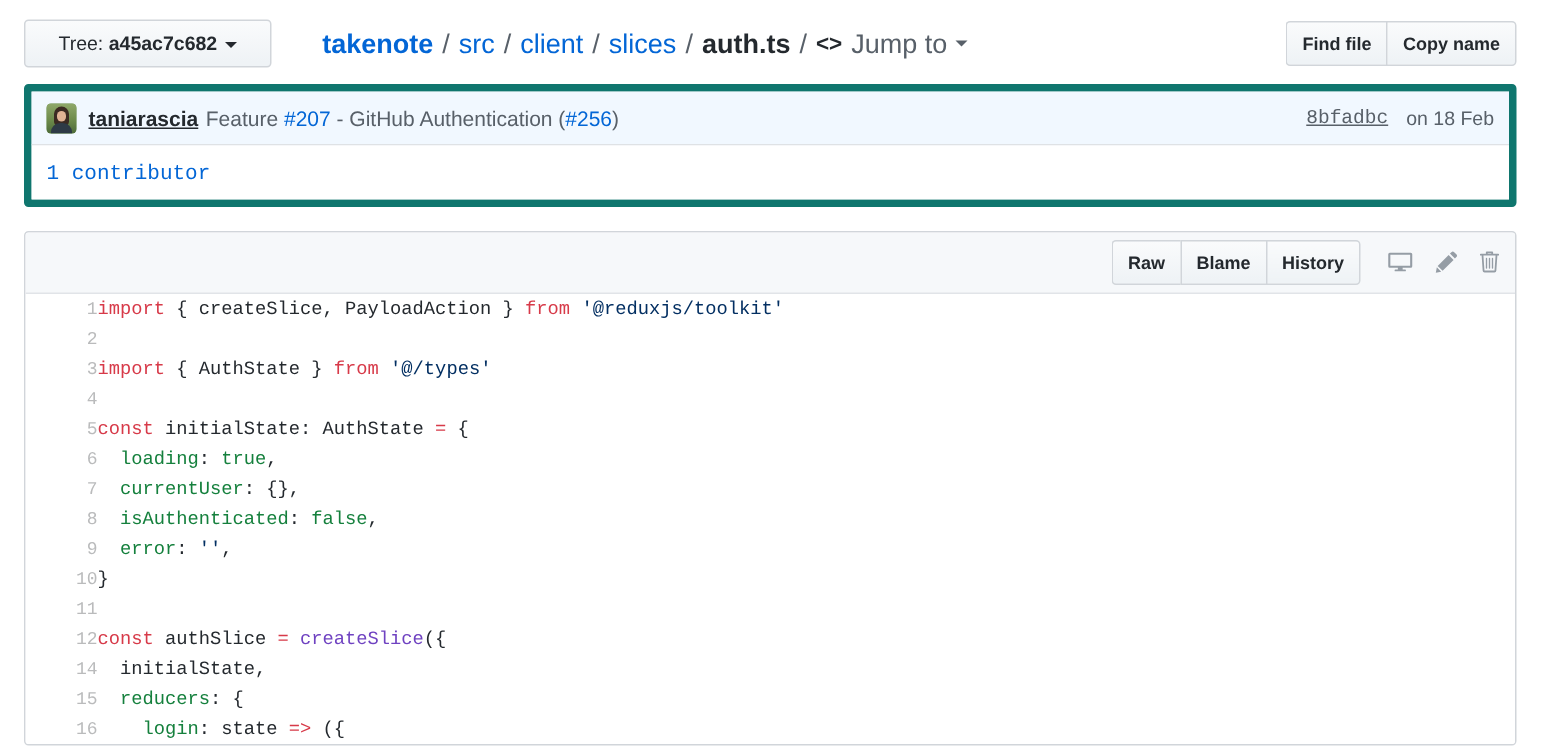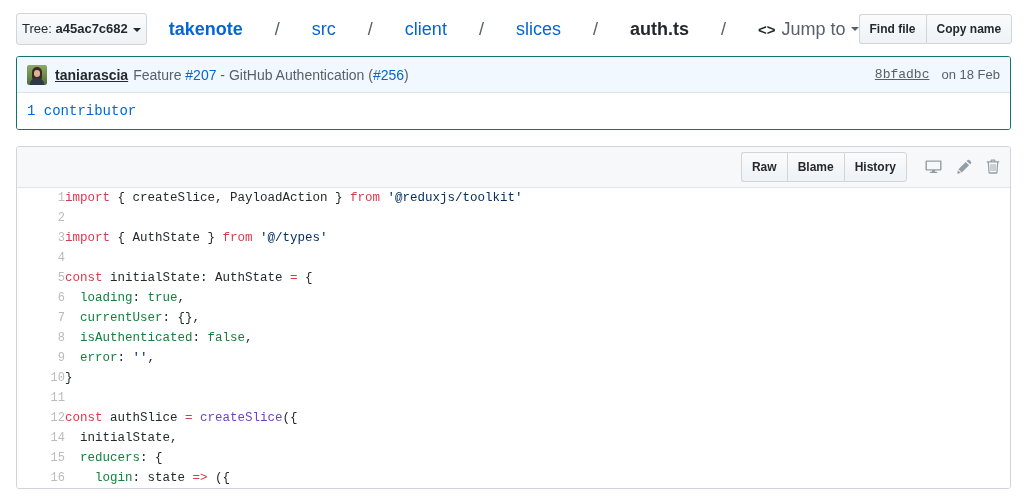--- a/index.html
+++ b/index.html
@@ -25,39 +25,38 @@
     border: 1px solid #d1d5da;
     border-radius: 3px;
     font-size: 12px;
     font-weight: bold;
     color: #24292e;
     padding: 5px 10px;
     line-height: 18px;
     cursor: pointer;
     white-space: nowrap;
   }
-  .tree-btn { font-weight: normal; padding: 6px 5px; font-size: 13px; }
+  .tree-btn { font-weight: normal; padding: 6px 22px; font-size: 13px; }
   .tree-btn .sha { font-weight: bold; }
   .caret {
     display: inline-block;
     width: 0; height: 0;
     margin-left: 5px;
     vertical-align: middle;
     border-top: 4px solid currentColor;
     border-right: 4px solid transparent;
     border-left: 4px solid transparent;
   }
 
   .breadcrumb {
-    margin-left: 22px;
+    margin-left: 34px;
     font-size: 18px;
     color: #24292e;
     display: flex; 
     white-space: nowrap;
-    gap: 26px;
   }
   .breadcrumb a { color: #0366d6; text-decoration: none; }
   .breadcrumb .repo { font-weight: bold; }
   .breadcrumb .sep { color: #586069; margin: 0 6px; font-weight: normal; }
   .breadcrumb .final { font-weight: bold; color: #24292e; }
   .jumpto {
     color: #586069;
     font-size: 18px;
     display: inline-flex; align-items: center;
     cursor: pointer;
@@ -75,21 +74,21 @@
     display: flex;
   }
   .btn-group { display: flex; }
   .btn-group .btn { border-radius: 0; border-right-width: 0; }
   .btn-group .btn:first-child { border-top-left-radius: 3px; border-bottom-left-radius: 3px; text-align: center; }
   .btn-group .btn:last-child { border-top-right-radius: 3px; border-bottom-right-radius: 3px; border-right-width: 1px; }
 
   
   .commit-box {
     margin: 0 16px;
-    border: 1px solid #0f766e;
+    border: 5px solid #0f766e;
     border-radius: 3px;
     overflow: hidden;
   }
   .commit-head {
     background: #f1f8ff;
     border-bottom: 1px solid #dfe2e5;
     display: flex; align-items: center;
     padding: 8px 10px;
     height: 36px;
     font-size: 14px;

